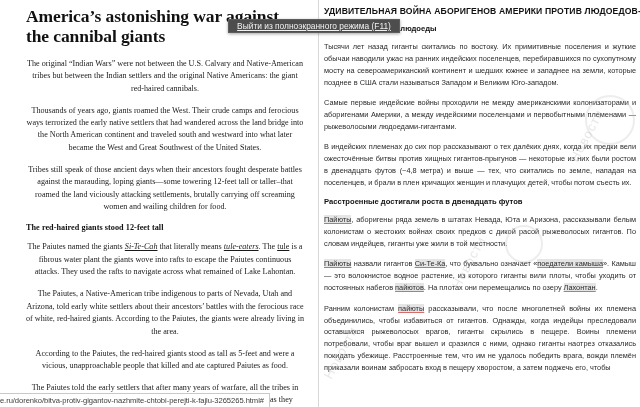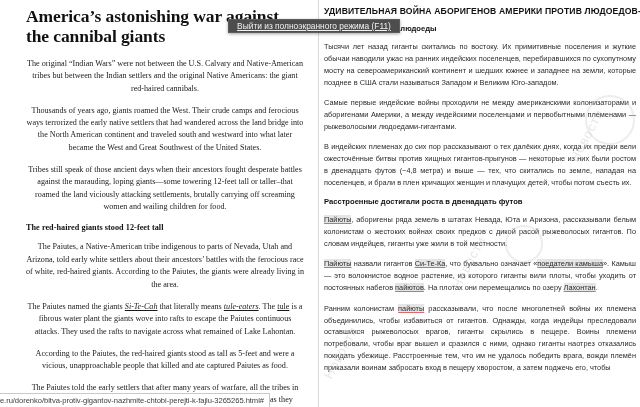--- a/index.html
+++ b/index.html
@@ -192,22 +192,22 @@
 
     <h1 class="en-title">America’s astonishing war against the cannibal giants</h1>
 
 
     <p class="en-p">The original “Indian Wars” were not between the U.S. Calvary and Native-American tribes but between the Indian settlers and the original Native Americans: the giant red-haired cannibals.</p>
     <p class="en-p">Thousands of years ago, giants roamed the West. Their crude camps and ferocious ways terrorized the early native settlers that had wandered across the land bridge into the North American continent and traveled south and westward into what later became the West and Great Southwest of the United States.</p>
     <p class="en-p">Tribes still speak of those ancient days when their ancestors fought desperate battles against the marauding, loping giants—some towering 12-feet tall or taller–that roamed the land viciously attacking settlements, brutally carrying off screaming women and wailing children for food.</p>
 
     <div class="en-sub">The red-haired giants stood 12-feet tall</div>
 
+    <p class="en-p">The Paiutes named the giants <em class="en-u">Si-Te-Cah</em> that literally means <em class="en-u">tule-eaters</em>. The <span class="en-u">tule</span> is a fibrous water plant the giants wove into rafts to escape the Paiutes continuous attacks. They used the rafts to navigate across what remained of Lake Lahontan.</p>
     <p class="en-p">The Paiutes, a Native-American tribe indigenous to parts of Nevada, Utah and Arizona, told early white settlers about their ancestors’ battles with the ferocious race of white, red-haired giants. According to the Paiutes, the giants were already living in the area.</p>
-    <p class="en-p">The Paiutes named the giants <em class="en-u">Si-Te-Cah</em> that literally means <em class="en-u">tule-eaters</em>. The <span class="en-u">tule</span> is a fibrous water plant the giants wove into rafts to escape the Paiutes continuous attacks. They used the rafts to navigate across what remained of Lake Lahontan.</p>
     <p class="en-p">According to the Paiutes, the red-haired giants stood as tall as 5-feet and were a vicious, unapproachable people that killed and ate captured Paiutes as food.</p>
     <p class="en-p">The Paiutes told the early settlers that after many years of warfare, all the tribes in the area finally joined together to rid themselves of the giants. One day as they chased down the few remaining red-haired enemy, the fleeing giants took refuge in a cave. The tribal warriors demanded their enemy come out and fight, but the giants steadfastly refused to leave their sanctuary. Frustrated at not defeating their enemy with honor, the tribal chiefs had warriors fill the entrance to the cavern with brush and then set it on fire in a bid to force the giants out of the cave. The few that did emerge were instantly slain with volleys of arrows. The giants that remained inside the cavern were asphyxiated. Later, an earthquake rocked the region and the cave entrance collapsed leaving only enough room for bats to enter it and make it their home.</p>
   </div>
 
   <div id="divider"></div>
 
   <div id="right-col">
 
     <div class="ru-title">УДИВИТЕЛЬНАЯ ВОЙНА АБОРИГЕНОВ АМЕРИКИ ПРОТИВ ЛЮДОЕДОВ-ГИГАНТОВ</div>
 

